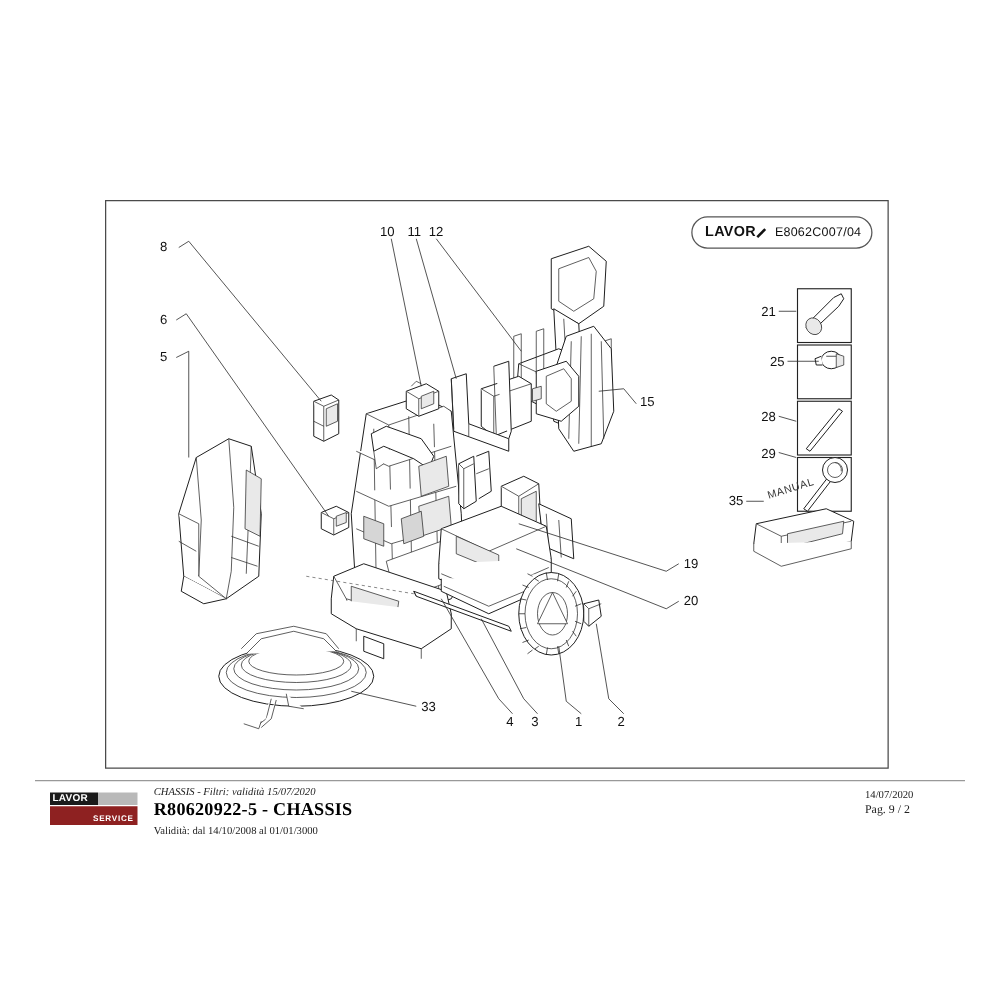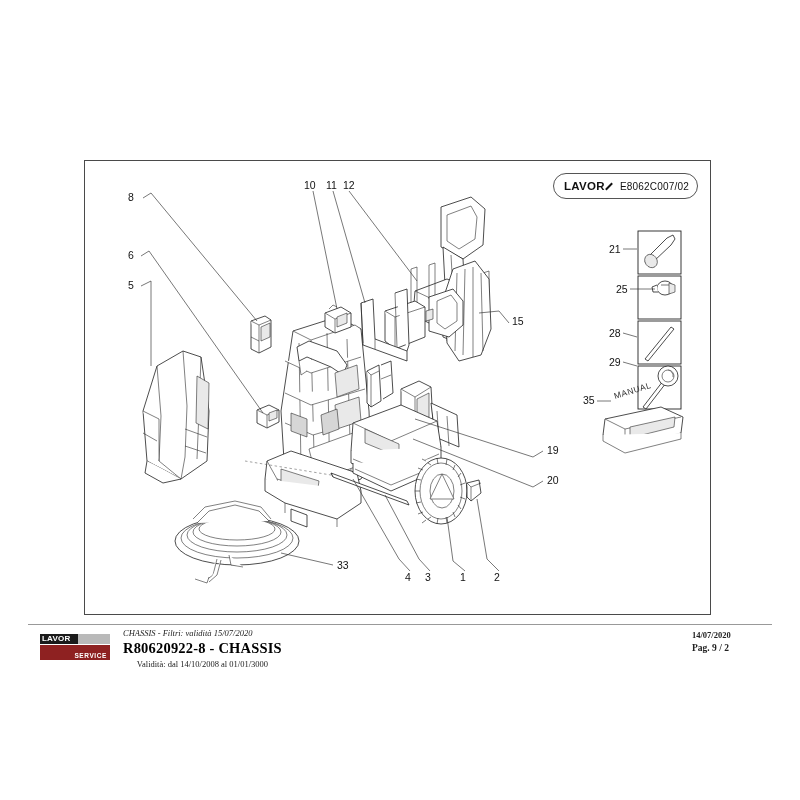--- a/index.html
+++ b/index.html
@@ -163,29 +163,27 @@
     font-weight: bold;
     font-size: 14.5px;
     color: #000;
     letter-spacing: 0.2px;
     margin-bottom: 2px;
   }
   .f-valid {
     font-family: "Liberation Serif", serif;
     font-size: 8.5px;
     color: #222;
-    text-align: center;
   }
   #footer-right {
     position: absolute;
     right: 0px;
     top: 2px;
     text-align: left;
     width: 80px;
-    font-weight: bold;
   }
   .f-date {
     font-family: "Liberation Serif", serif;
     font-size: 8.5px;
     color: #222;
     margin-bottom: 3px;
   }
   .f-page {
     font-family: "Liberation Serif", serif;
     font-size: 9.5px;
@@ -193,21 +191,21 @@
   }
 </style>
 </head>
 <body>
 
 <div id="diagram-frame">
 
   <div id="header-badge">
     <span class="brand-word">LAVOR</span>
     <span class="brand-diamond"></span>
-    <span class="badge-code">E8062C007/02</span>
+    <span class="badge-code">E8062C007/04</span>
   </div>
 
   <svg id="art" viewBox="0 0 627 455">
 
     <g>
       <path class="part" d="M72 205 L98 190 L116 196 L124 250 L122 300 L96 318 L62 300 L58 250 Z"></path>
       <path class="part-l" d="M72 205 L76 255 L74 300 L96 318"></path>
       <path class="part-l" d="M98 190 L102 245 L100 296 L96 318"></path>
       <path class="part-l" d="M116 196 L114 250 L112 298"></path>
       <path class="part-sh" d="M112 215 L124 222 L123 268 L111 262 Z"></path>
@@ -530,21 +528,21 @@
     <div class="logo-top">
       <span>LAVOR</span>
     </div>
     <div class="logo-bot">
       <span>SERVICE</span>
     </div>
   </div>
 
   <div id="footer-text">
     <div class="f-sub">CHASSIS - Filtri: validità 15/07/2020</div>
-    <div class="f-title">R80620922-8 - CHASSIS</div>
+    <div class="f-title">R80620922-5 - CHASSIS</div>
     <div class="f-valid">Validità: dal 14/10/2008 al 01/01/3000</div>
   </div>
 
   <div id="footer-right">
     <div class="f-date">14/07/2020</div>
     <div class="f-page">Pag. 9 / 2</div>
   </div>
 
 </div>
 

